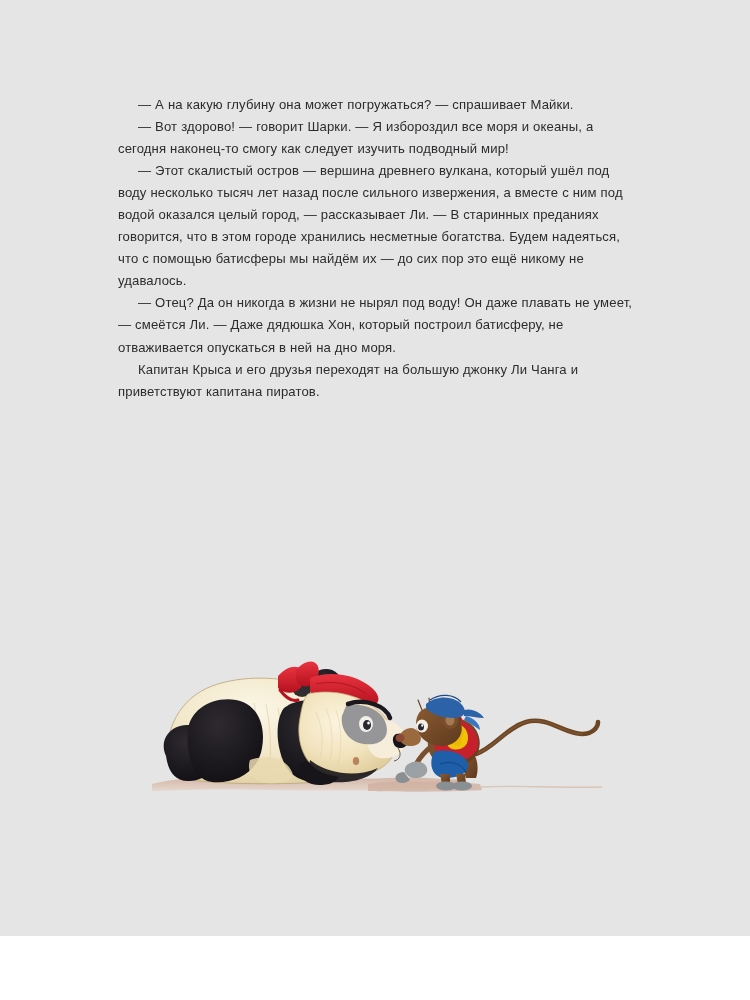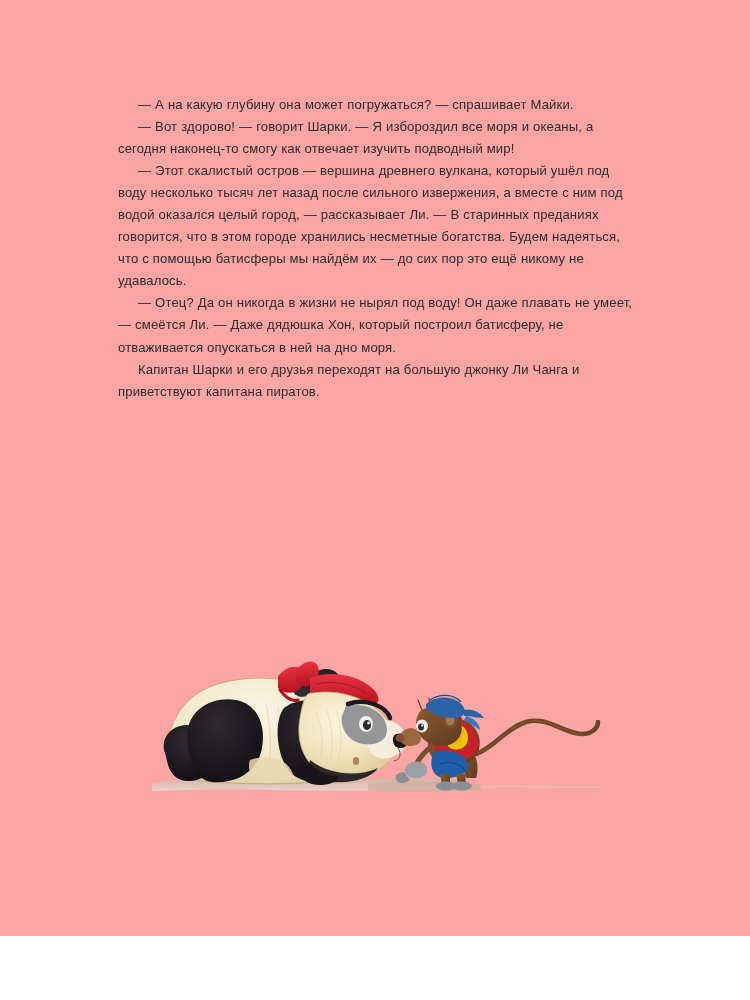--- a/index.html
+++ b/index.html
@@ -11,21 +11,21 @@
   body {
     width: 750px;
     height: 1000px;
     overflow: hidden;
     font-family: "Liberation Sans", sans-serif;
   }
   .page {
     position: relative;
     width: 750px;
     height: 936px;
-    background: #fca5a5;
+    background: #e5e5e5;
   }
   .text-block {
     position: absolute;
     left: 118px;
     top: 94px;
     width: 520px;
   }
   .para {
     margin: 0;
     font-size: 13.1px;
@@ -48,24 +48,24 @@
   }
   .illustration svg { display: block; width: 460px; height: 160px; }
 </style>
 </head>
 <body>
 
 <div class="page">
 
   <div class="text-block">
     <p class="para">— А на какую глубину она может погружаться? — спрашивает Майки.</p>
-    <p class="para">— Вот здорово! — говорит Шарки. — Я избороздил все моря и океаны, а сегодня наконец-то смогу как отвечает изучить подводный мир!</p>
+    <p class="para">— Вот здорово! — говорит Шарки. — Я избороздил все моря и океаны, а сегодня наконец-то смогу как следует изучить подводный мир!</p>
     <p class="para">— Этот скалистый остров — вершина древнего вулкана, который ушёл под воду несколько тысяч лет назад после сильного извержения, а вместе с ним под водой оказался целый город, — рассказывает Ли. — В старинных преданиях говорится, что в этом городе хранились несметные богатства. Будем надеяться, что с помощью батисферы мы найдём их — до сих пор это ещё никому не удавалось.</p>
     <p class="para">— Отец? Да он никогда в жизни не нырял под воду! Он даже плавать не умеет, — смеётся Ли. — Даже дядюшка Хон, который построил батисферу, не отваживается опускаться в ней на дно моря.</p>
-    <p class="para">Капитан Шарки и его друзья переходят на большую джонку Ли Чанга и приветствуют капитана пиратов.</p>
+    <p class="para">Капитан Крыса и его друзья переходят на большую джонку Ли Чанга и приветствуют капитана пиратов.</p>
   </div>
 
   <div class="illustration">
     <svg viewBox="0 0 460 160" xmlns="http://www.w3.org/2000/svg">
       <defs>
         <radialGradient id="gBack" cx="45%" cy="30%" r="70%">
           <stop offset="0%" stop-color="#fbf6e6"></stop>
           <stop offset="60%" stop-color="#f2e7c9"></stop>
           <stop offset="100%" stop-color="#e2d2a8"></stop>
         </radialGradient>

